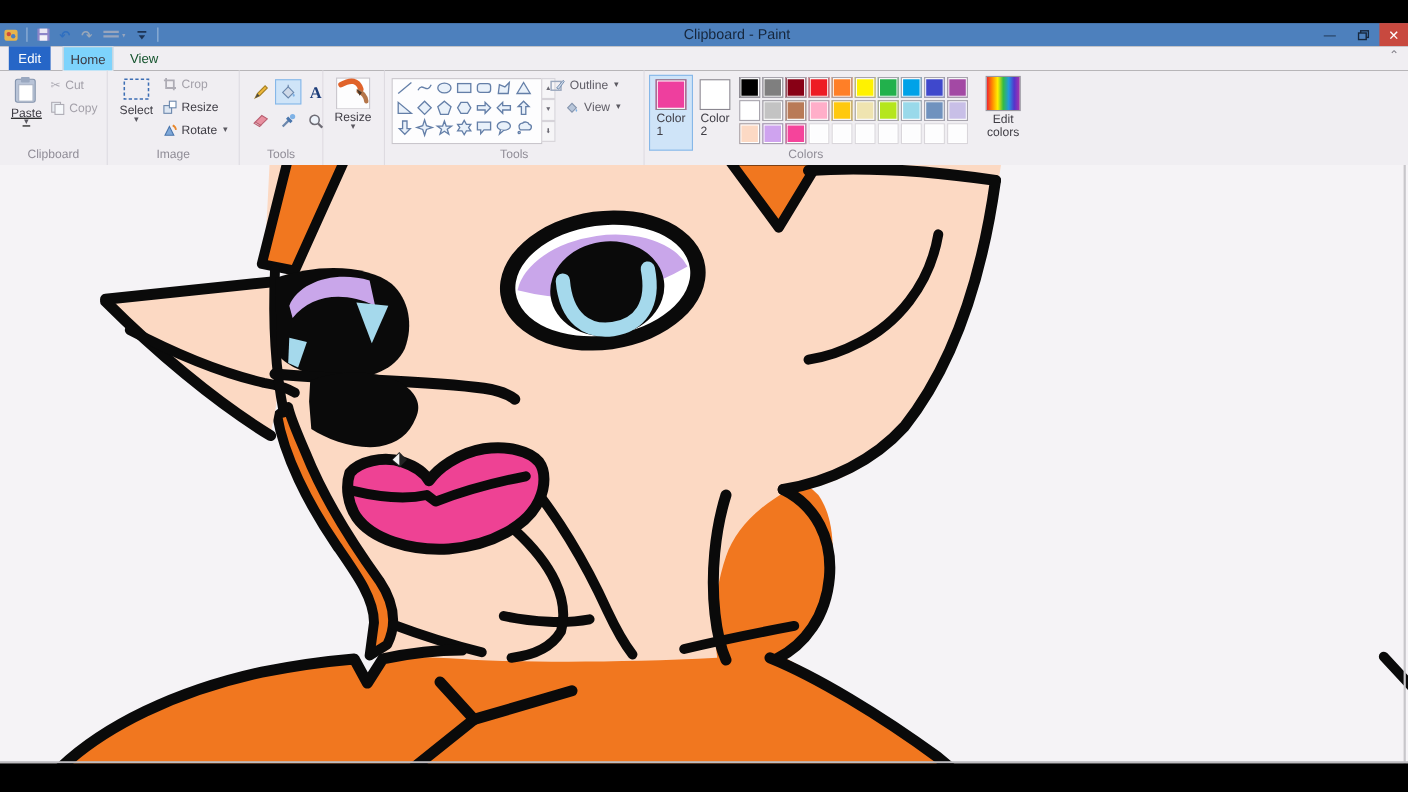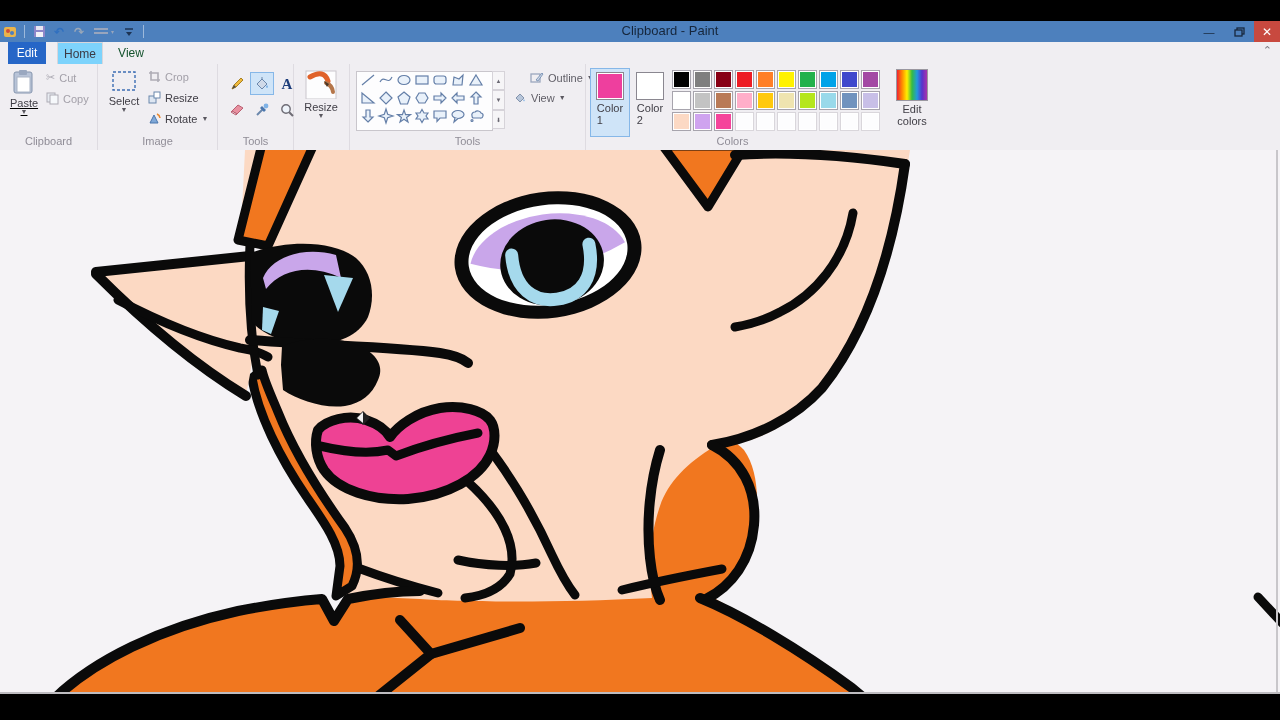--- a/index.html
+++ b/index.html
@@ -344,21 +344,21 @@
                 <path d="M3,7 a3,3 0 0 1 3,-4 a3.5,3 0 0 1 6,1 a2.5,2.5 0 0 1 -1,5 l-7,0 a2.5,2.5 0 0 1 -1,-2 z"></path>
                 <circle cx="3" cy="11.5" r="1"></circle>
               </g>
             </svg></span>
         </div>
     <div id="shapes-scroll">
       <span class="sbtn">▲</span>
       <span class="sbtn">▼</span>
       <span class="sbtn">⬇</span>
     </div>
-    <div class="rowbtn" style="left:180px;top:7px;color:#5f5d66;">
+    <div class="rowbtn" style="left:150px;top:7px;color:#5f5d66;">
       <svg width="14" height="13">
             <rect x="1" y="3" width="9" height="8" fill="none" stroke="#9aa7bd" stroke-width="1.3"></rect>
             <path d="M6,9 L12,2 L13,3 L8,10 Z" fill="#cfd9e8" stroke="#6b87ac" stroke-width=".8"></path>
           </svg>
       <span>Outline</span>
       <span class="chev">▼</span>
     </div>
     <div class="rowbtn" style="left:163px;top:27px;color:#5f5d66;">
       <svg width="14" height="13">
             <path d="M3,7 L7,3 L11,7 L7,11 Z" fill="#b8c6da" stroke="#8494ad"></path>

